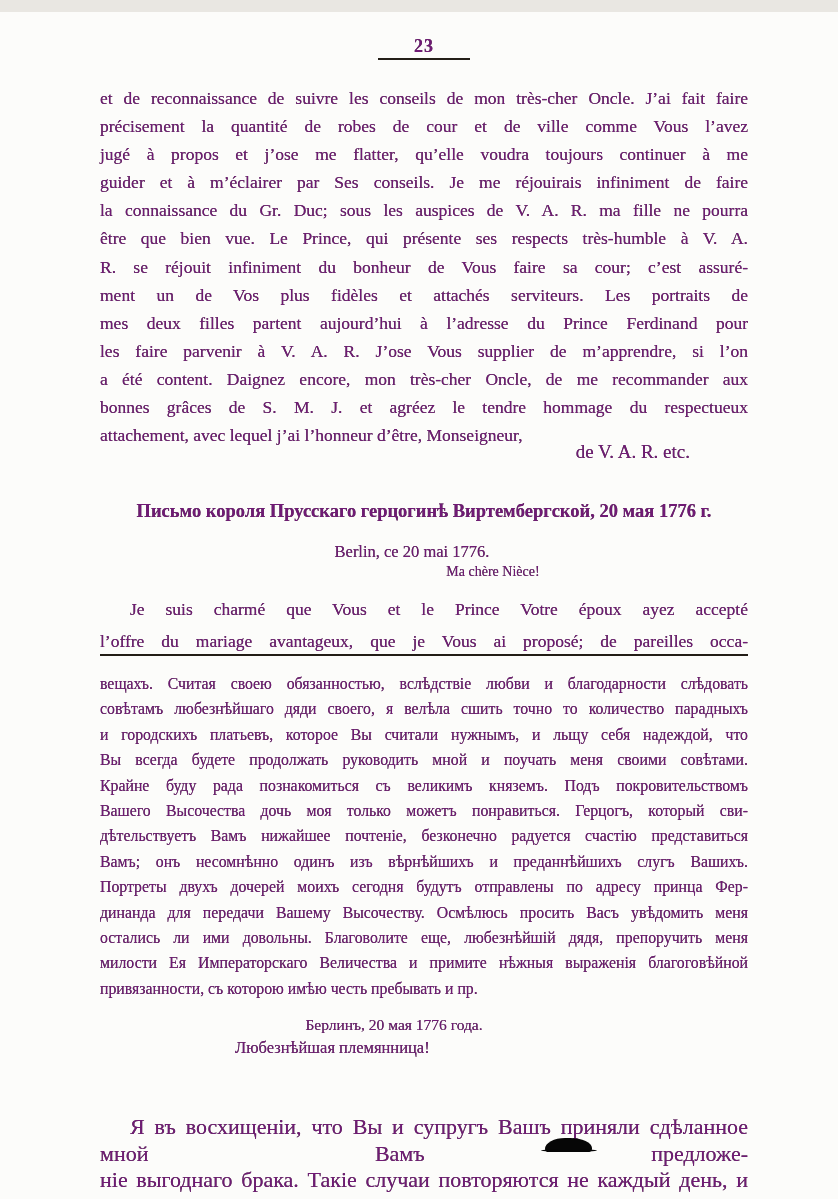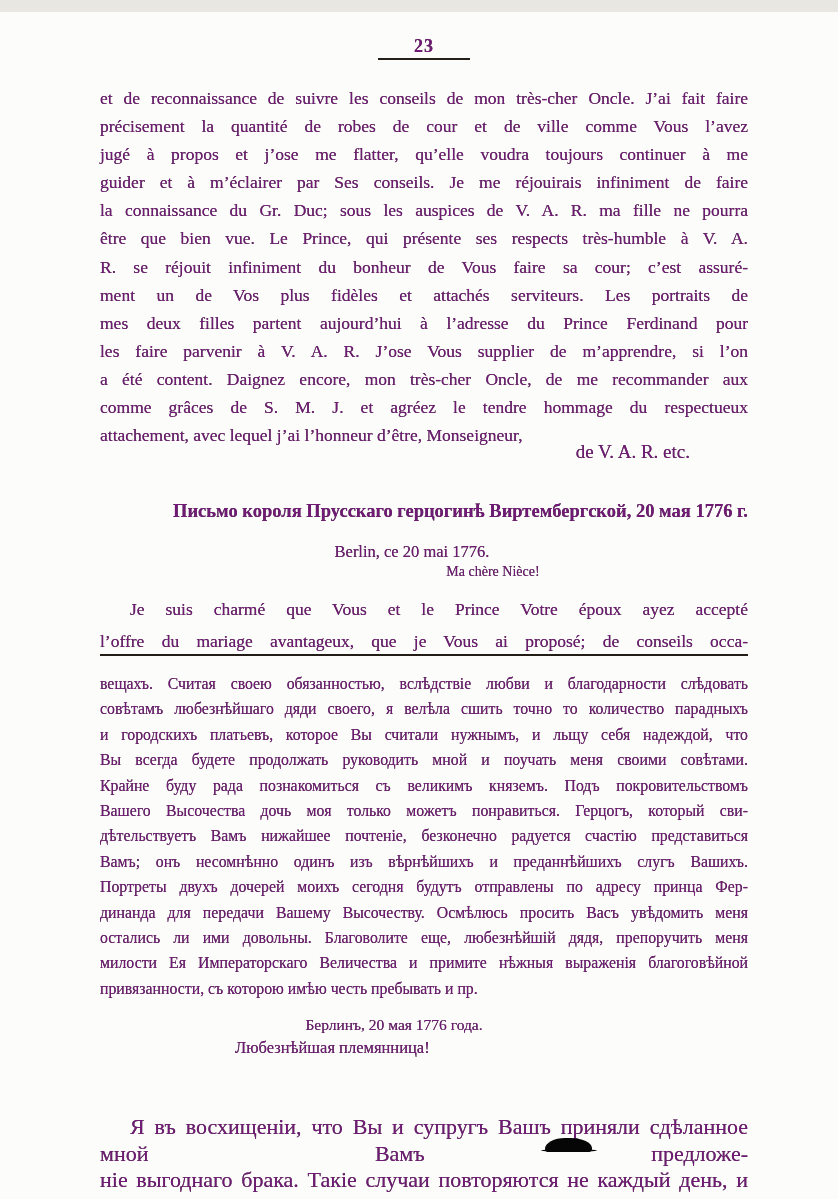--- a/index.html
+++ b/index.html
@@ -18,21 +18,21 @@
   .tl{text-align:left;}
   .j{text-align:justify;text-align-last:justify;}
   .indent{text-indent:30px;}
 
   .pagenum{top:24px;text-align:center;font-size:18px;font-weight:bold;letter-spacing:1px;}
   .pagenum-rule{top:46px;left:378px;width:92px;height:2px;background:#241f18;}
 
   .fr-body{top:72px;font-size:17.5px;line-height:28.1px;}
   .sig{top:429px;text-align:right;padding-right:58px;font-size:19px;}
 
-  .heading{top:489px;font-weight:bold;font-size:18.5px;white-space:nowrap;text-align:right;}
+  .heading{top:489px;font-weight:bold;font-size:18.5px;white-space:nowrap;text-align:center;}
   .dateline1{top:530px;text-align:center;padding-right:24px;font-size:16.5px;}
   .salut1{top:552px;padding-left:138px;font-size:14px;text-align:center;}
   .para2{top:582px;font-size:17.5px;line-height:31.5px;}
 
   .sep-rule{top:642px;left:100px;width:648px;height:2px;background:#221d16;}
 
   .fn{top:659px;font-size:15.8px;line-height:25.4px;}
   .fn-date{top:1004px;text-align:center;padding-right:60px;font-size:15.5px;}
   .fn-salut{top:1026px;padding-left:135px;font-size:16.5px;}
   .fn-para{top:1102px;font-size:22px;line-height:26.5px;}
@@ -60,35 +60,35 @@
       <div class="tl j">précisement la quantité de robes de cour et de ville comme Vous l’avez</div>
       <div class="tl j">jugé à propos et j’ose me flatter, qu’elle voudra toujours continuer à me</div>
       <div class="tl j">guider et à m’éclairer par Ses conseils. Je me réjouirais infiniment de faire</div>
       <div class="tl j">la connaissance du Gr. Duc; sous les auspices de V. A. R. ma fille ne pourra</div>
       <div class="tl j">être que bien vue. Le Prince, qui présente ses respects très-humble à V. A.</div>
       <div class="tl j">R. se réjouit infiniment du bonheur de Vous faire sa cour; c’est assuré-</div>
       <div class="tl j">ment un de Vos plus fidèles et attachés serviteurs. Les portraits de</div>
       <div class="tl j">mes deux filles partent aujourd’hui à l’adresse du Prince Ferdinand pour</div>
       <div class="tl j">les faire parvenir à V. A. R. J’ose Vous supplier de m’apprendre, si l’on</div>
       <div class="tl j">a été content. Daignez encore, mon très-cher Oncle, de me recommander aux</div>
-      <div class="tl j">comme grâces de S. M. J. et agréez le tendre hommage du respectueux</div>
+      <div class="tl j">bonnes grâces de S. M. J. et agréez le tendre hommage du respectueux</div>
       <div class="tl">attachement, avec lequel j’ai l’honneur d’être, Monseigneur,</div>
     </div>
 
   <div class="col sig">de V. A. R. etc.</div>
 
   <div class="col heading">Письмо короля Прусскаго герцогинѣ Виртембергской, 20 мая 1776 г.</div>
 
   <div class="col dateline1">Berlin, ce 20 mai 1776.</div>
 
   <div class="col salut1">Ma chère Nièce!</div>
 
   <div class="col para2">
       <div class="tl j indent">Je suis charmé que Vous et le Prince Votre époux ayez accepté</div>
-      <div class="tl j">l’offre du mariage avantageux, que je Vous ai proposé; de conseils occa-</div>
+      <div class="tl j">l’offre du mariage avantageux, que je Vous ai proposé; de pareilles occa-</div>
     </div>
 
   <div class="sep-rule" style="position:absolute;"></div>
 
   <div class="col fn">
       <div class="tl j">вещахъ. Считая своею обязанностью, вслѣдствіе любви и благодарности слѣдовать</div>
       <div class="tl j">совѣтамъ любезнѣйшаго дяди своего, я велѣла сшить точно то количество парадныхъ</div>
       <div class="tl j">и городскихъ платьевъ, которое Вы считали нужнымъ, и льщу себя надеждой, что</div>
       <div class="tl j">Вы всегда будете продолжать руководить мной и поучать меня своими совѣтами.</div>
       <div class="tl j">Крайне буду рада познакомиться съ великимъ княземъ. Подъ покровительствомъ</div>

